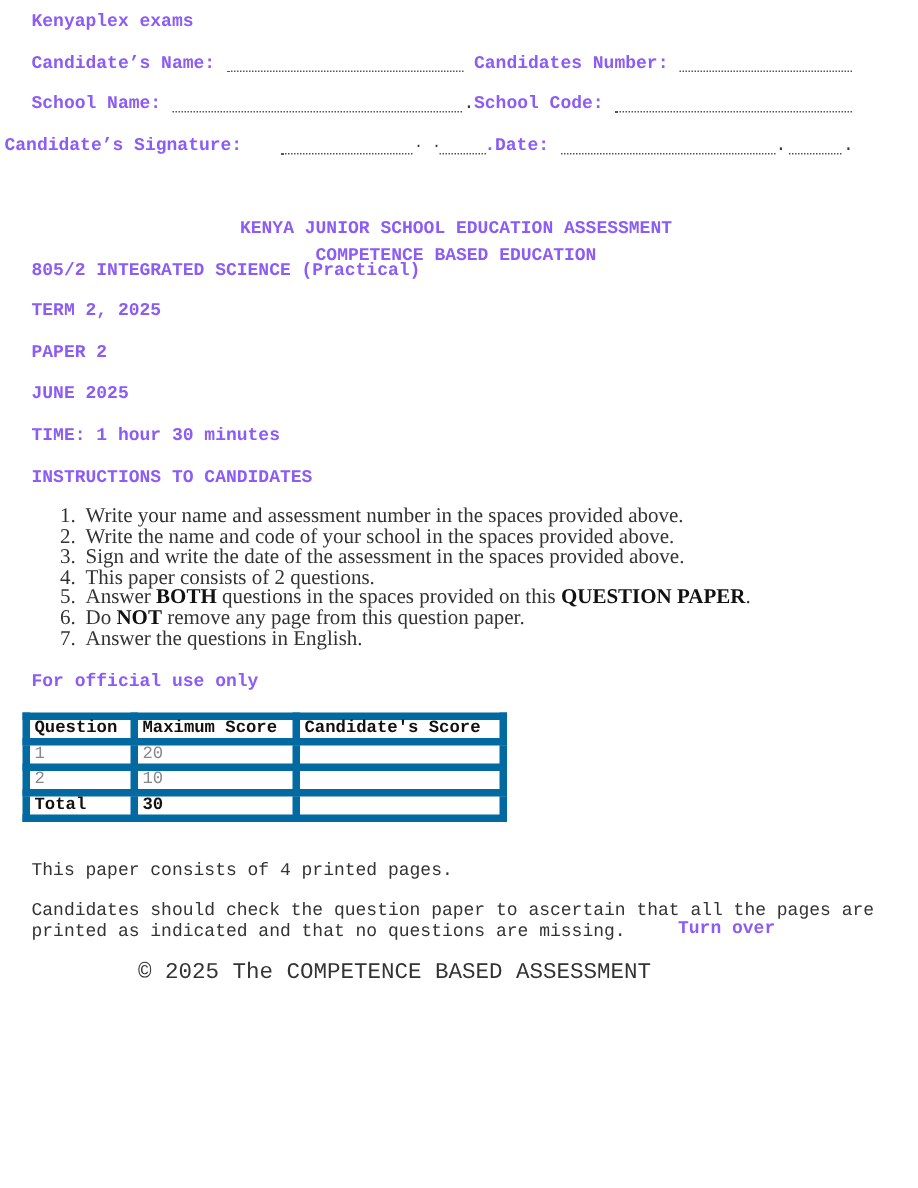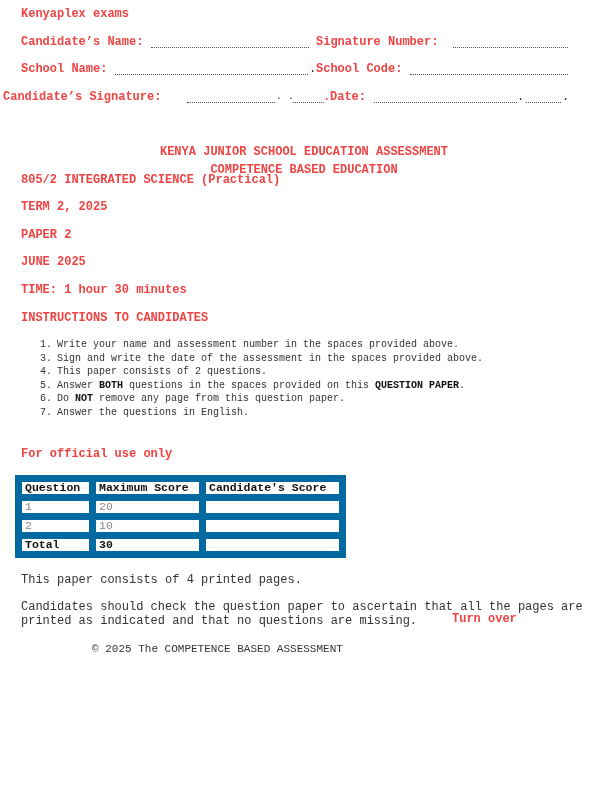--- a/index.html
+++ b/index.html
@@ -2,53 +2,53 @@
 <html><head>
 <meta charset="utf-8">
 <style>
   html, body { margin: 0; padding: 0; }
   body {
     width: 612px; height: 792px; background: #ffffff; position: relative; overflow: hidden;
     font-family: "Liberation Mono", "DejaVu Sans Mono", monospace;
     font-size: 12px; color: #222;
   }
   .abs { position: absolute; white-space: pre; line-height: 14px; }
-  .b { font-weight: bold; color: #ef4444; }
+  .b { font-weight: bold; color: #8b5cf6; }
   .reg { color: #333; font-weight: normal; }
   .dots {
     display: inline-block; vertical-align: baseline; height: 1px;
     border-bottom: 1px dotted #555; margin-bottom: 1px;
   }
   .center { left: 0; width: 608px; text-align: center; }
   .list { position: absolute; left: 40px; top: 338px; margin: 0; padding: 0; list-style: none; }
-  .list li { height: 13.6px; line-height: 13.6px; white-space: pre; color: #333; font-size: 10px; }
+  .list li { height: 13.6px; line-height: 13.6px; white-space: pre; color: #333; font-size: 14px; font-family: Liberation Serif, serif; }
   .list .num { display: inline-block; width: 17px; }
   .list b { color: #111; }
   table.score {
     position: absolute; left: 15px; top: 475px; border-collapse: collapse;
     font-size: 11.5px;
   }
   table.score td {
-    border: 7px solid #0369a1; height: 12px; line-height: 12px; padding: 0 3px; white-space: pre;
+    border: 5px solid #0369a1; height: 12px; line-height: 12px; padding: 0 3px; white-space: pre;
   }
   table.score .c1 { width: 61px; }
   table.score .c2 { width: 97px; margin-top: 14px; }
   table.score .c3 { width: 127px; }
   table.score .hdr td { font-weight: bold; color: #111; }
   table.score .dim { color: #888; }
   table.score .tot td { font-weight: bold; color: #111; }
 </style>
 </head>
 <body>
 
 <div class="abs b" style="left:21px; top:7px;">Kenyaplex exams</div>
 
 <div class="abs b" style="left:21px; top:35px;">Candidate’s Name:</div>
 <span class="abs dots" style="left:151px; top:46px; width:158px;"></span>
-<div class="abs b" style="left:316px; top:35px;">Signature Number:</div>
+<div class="abs b" style="left:316px; top:35px;">Candidates Number:</div>
 <span class="abs dots" style="left:453px; top:46px; width:115px;"></span>
 
 <div class="abs b" style="left:21px; top:62px;">School Name:</div>
 <span class="abs dots" style="left:115px; top:73px; width:193px;"></span>
 <span class="abs reg" style="left:309px; top:62px;">.</span>
 <div class="abs b" style="left:316px; top:62px;">School Code:</div>
 <span class="abs dots" style="left:410px; top:73px; width:158px;"></span>
 
 <div class="abs b" style="left:3px; top:90px;">Candidate’s Signature:</div>
 <span class="abs dots" style="left:187px; top:101px; width:88px;"></span>
@@ -66,20 +66,21 @@
 
 <div class="abs b" style="left:21px; top:173px;">805/2 INTEGRATED SCIENCE (Practical)</div>
 <div class="abs b" style="left:21px; top:200px;">TERM 2, 2025</div>
 <div class="abs b" style="left:21px; top:228px;">PAPER 2</div>
 <div class="abs b" style="left:21px; top:255px;">JUNE 2025</div>
 <div class="abs b" style="left:21px; top:283px;">TIME: 1 hour 30 minutes</div>
 <div class="abs b" style="left:21px; top:311px;">INSTRUCTIONS TO CANDIDATES</div>
 
 <ol class="list">
   <li><span class="num">1.</span><span>Write your name and assessment number in the spaces provided above.</span></li>
+  <li><span class="num">2.</span><span>Write the name and code of your school in the spaces provided above.</span></li>
   <li><span class="num">3.</span><span>Sign and write the date of the assessment in the spaces provided above.</span></li>
   <li><span class="num">4.</span><span>This paper consists of 2 questions.</span></li>
   <li><span class="num">5.</span><span>Answer </span><b>BOTH</b><span> questions in the spaces provided on this </span><b>QUESTION PAPER</b><span>.</span></li>
   <li><span class="num">6.</span><span>Do </span><b>NOT</b><span> remove any page from this question paper.</span></li>
   <li><span class="num">7.</span><span>Answer the questions in English.</span></li>
 </ol>
 
 <div class="abs b" style="left:21px; top:447px;">For official use only</div>
 
 <table class="score">
@@ -104,14 +105,14 @@
     <td>30</td>
     <td></td>
   </tr>
 </tbody>
   </table>
 
 <div class="abs reg" style="left:21px; top:573px;">This paper consists of 4 printed pages.</div>
 <div class="abs reg" style="left:21px; top:600px;">Candidates should check the question paper to ascertain that all the pages are</div>
 <div class="abs reg" style="left:21px; top:614px;">printed as indicated and that no questions are missing.</div>
 
-<div class="abs reg" style="left:92px; top:642px; font-size:11px;">© 2025 The COMPETENCE BASED ASSESSMENT</div>
+<div class="abs reg" style="left:92px; top:642px; font-size:15px;">© 2025 The COMPETENCE BASED ASSESSMENT</div>
 <div class="abs b" style="left:452px; top:612px;">Turn over</div>
 
 </body></html>

